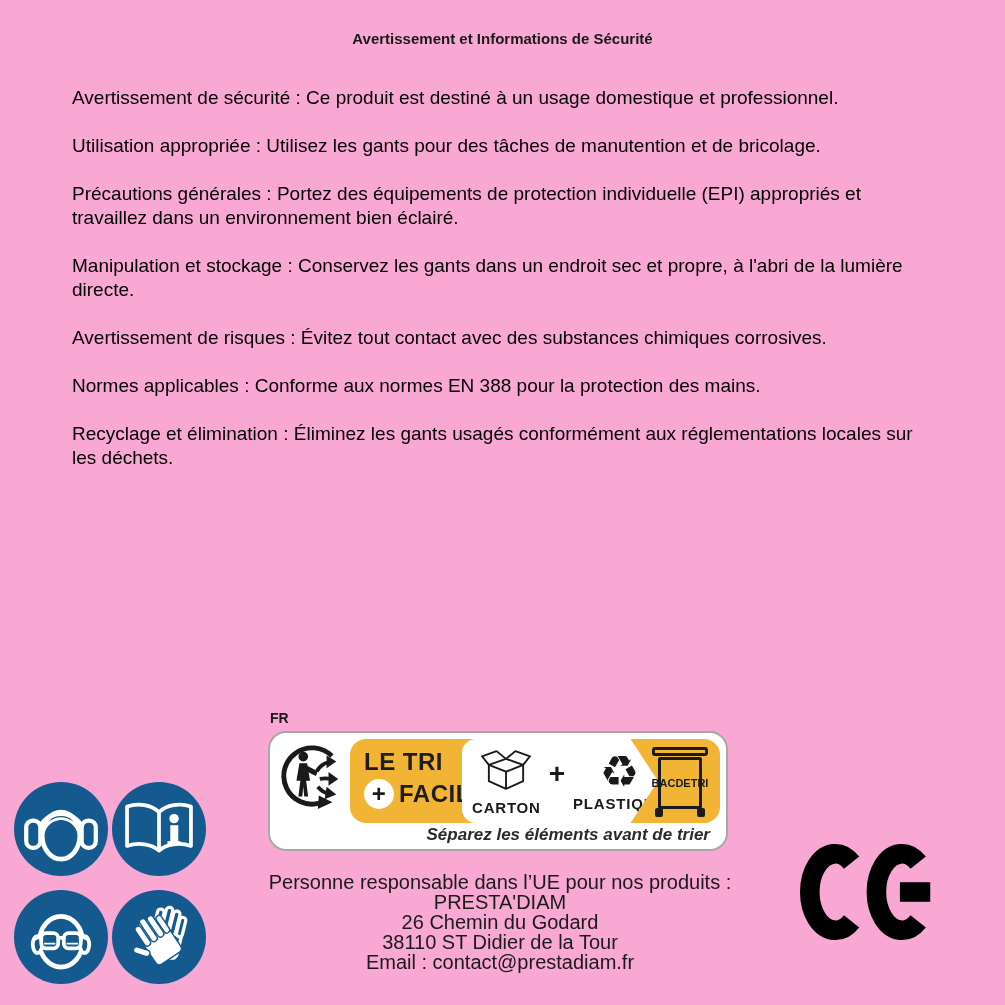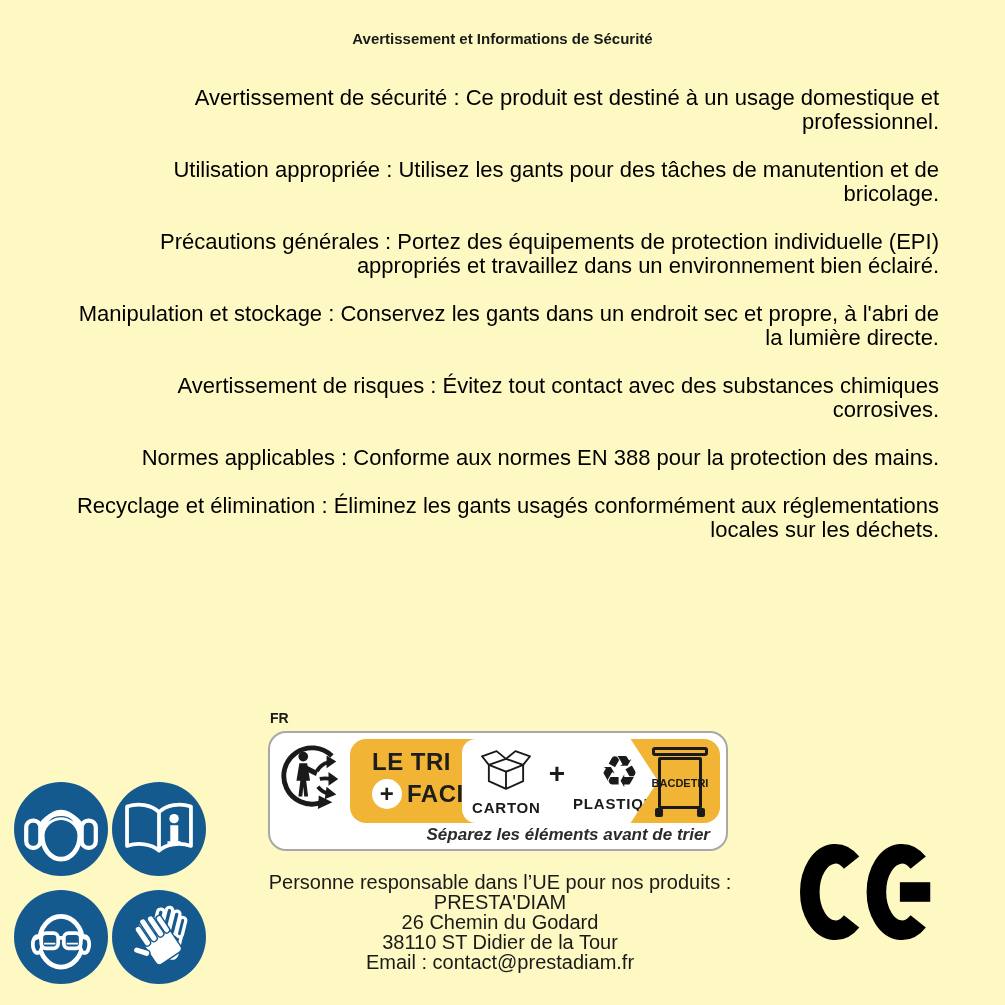--- a/index.html
+++ b/index.html
@@ -1,38 +1,38 @@
 <!DOCTYPE html>
 <html><head>
 <meta charset="utf-8">
 <style>
   * { margin:0; padding:0; box-sizing:border-box; }
   html,body { background:#fff; }
   body { font-family:"Liberation Sans", sans-serif; color:#000; }
-  .sheet { position:relative; width:1005px; height:1005px; background:#fef9c3; overflow:hidden; }
+  .sheet { position:relative; width:1005px; height:1005px; background:#f9a8d4; overflow:hidden; }
 
   
   .doc-title { padding-top:30px; text-align:center; font-size:15px; font-weight:bold; color:#1a1a1a; }
   .warnings { padding:39px 66px 0 72px; }
-  .warnings p { font-size:22px; line-height:24px; margin-bottom:24px; color:#000;text-align:right; }
+  .warnings p { font-size:19px; line-height:24px; margin-bottom:24px; color:#000; }
 
   
   .pictos { position:absolute; left:14px; top:782px; display:grid;
             grid-template-columns:94px 94px; column-gap:4px; row-gap:14px; }
   .pictos svg { display:block; }
 
   
   .banner-area { position:absolute; left:268px; top:710px; width:460px; }
   .fr-label { font-size:14px; font-weight:bold; color:#1a1a1a; margin:0 0 5px 2px; }
   .tri-box { position:relative; width:460px; height:120px; background:#fff;
              border:2px solid #a8a8a8; border-radius:18px; }
   .triman { position:absolute; left:8px; top:7px; }
   .yellow-band { position:absolute; left:80px; top:6px; width:370px; height:84px;
                  border-radius:16px; }
-  .headline { position:absolute; left:22px; top:10px; width:100px; color:#1d1d1b;
+  .headline { position:absolute; left:14px; top:10px; width:100px; color:#1d1d1b;
               font-weight:900; font-size:24px; line-height:26px; letter-spacing:.5px; }
   .headline .row2 { display:flex; align-items:center; gap:5px; margin-top:4px; }
   .plus-badge { width:30px; height:30px; border-radius:50%; background:#fff;
                 display:flex; align-items:center; justify-content:center;
                 font-size:24px; font-weight:900; color:#1d1d1b; flex:0 0 auto; }
   .chevron { position:absolute; left:112px; top:0; width:196px; height:84px;
              background:#fff; border-radius:14px 0 0 14px;
              clip-path:polygon(0 0, 86% 0, 100% 50%, 86% 100%, 0 100%);
              display:flex; align-items:center; justify-content:flex-start;
              padding-left:10px; gap:8px; }

